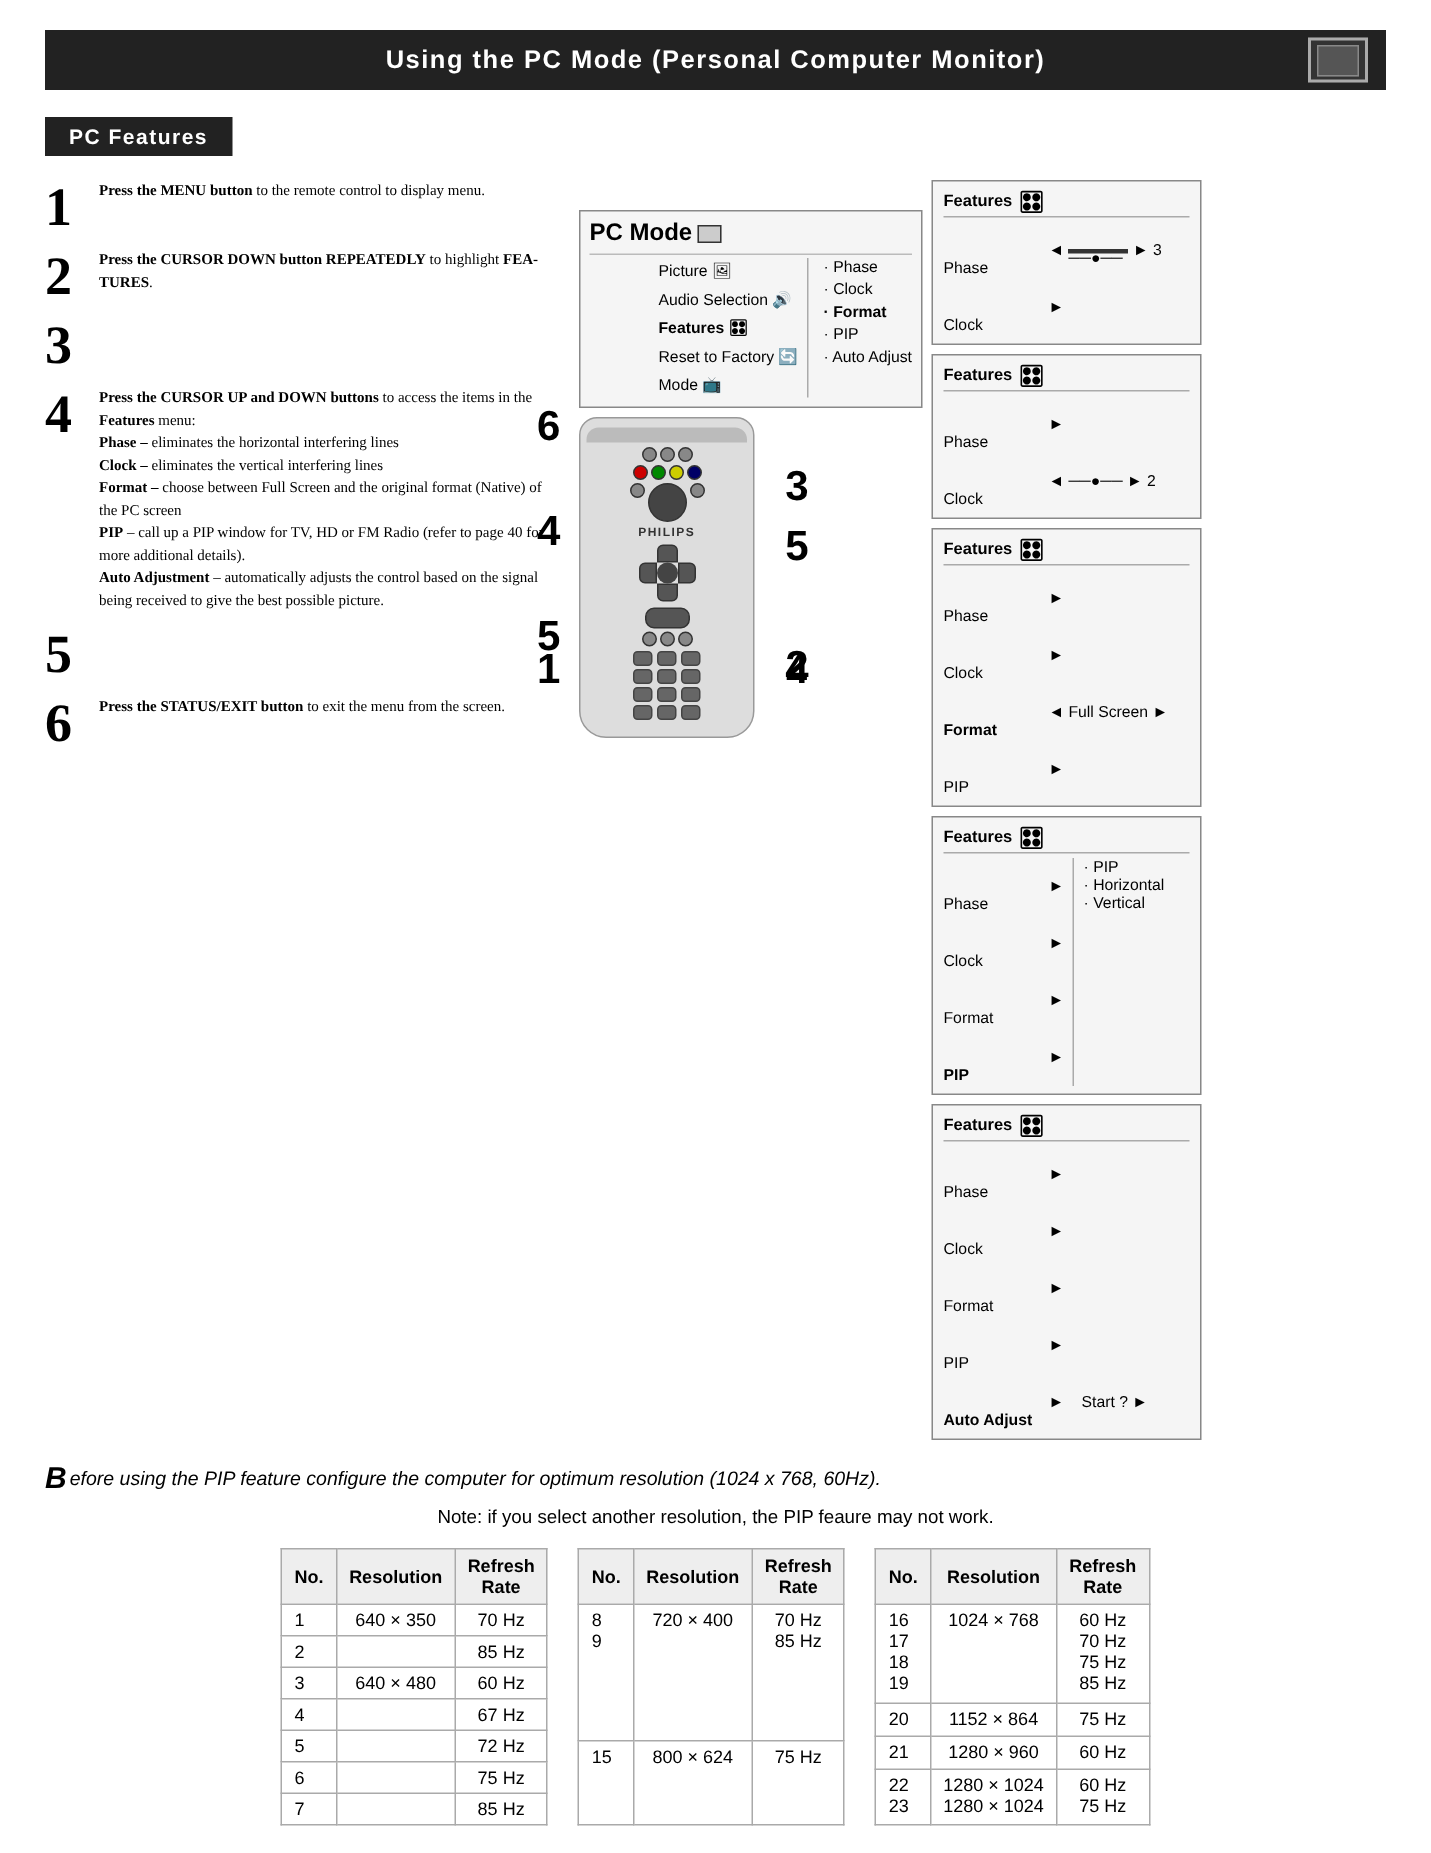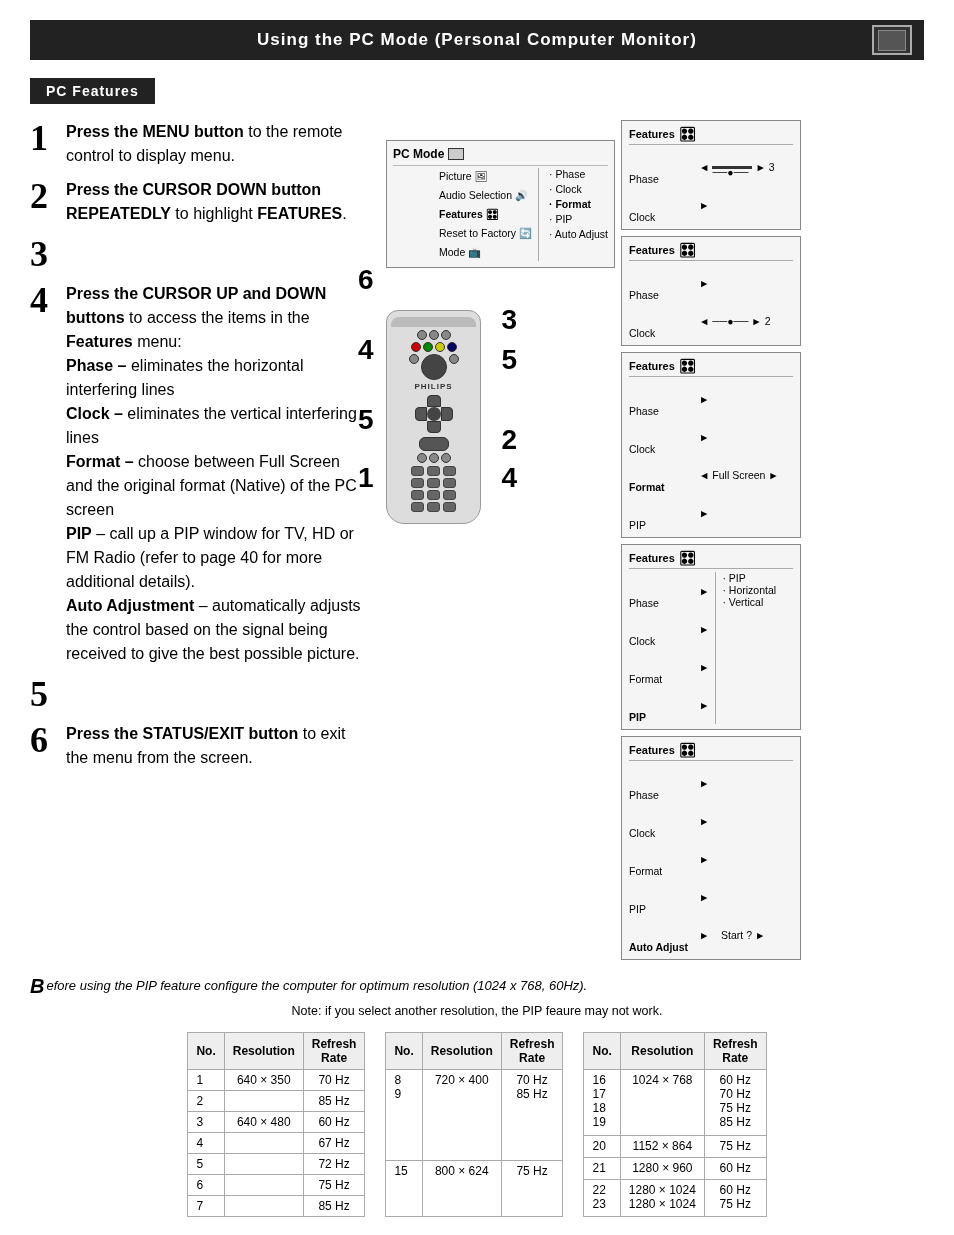--- a/index.html
+++ b/index.html
@@ -74,22 +74,23 @@
     }
 
     .step {
       display: flex;
       gap: 8px;
       margin-bottom: 10px;
       align-items: flex-start;
     }
 
     .step-text {
-      font-size: 16px;
+      font-size: 10px;
       line-height: 1.5;
+      font-family: Liberation Serif, serif;
     }
 
     .step-text strong {
       font-weight: bold;
     }
 
     
     .diagram-column {
       flex: 1;
       position: relative;
@@ -100,21 +101,21 @@
     .menu-panel {
       border: 1px solid #888;
       background: #f5f5f5;
       padding: 6px;
       font-size: 10.5px;
       min-width: 145px;
       margin-top: 20px;
     }
     .menu-panel-title {
       font-weight: bold;
-      font-size: 12px;
+      font-size: 16px;
       margin-bottom: 4px;
       display: flex;
       align-items: center;
       gap: 4px;
     }
     .menu-panel-title .tv-icon {
       width: 16px;
       height: 12px;
       border: 1px solid #333;
       background: #ccc;
@@ -131,28 +132,27 @@
     }
     .menu-highlight {
       font-weight: bold;
     }
     .menu-divider {
       border-top: 1px solid #bbb;
       margin: 2px 0;
     }
 
     .remote-body {
-      width: 95px;
+      width: 117px;
       background: #ddd;
       border-radius: 12px 12px 18px 18px;
       border: 1px solid #999;
       padding: 6px 4px 8px 4px;
       position: relative;
       font-size: 7px;
-      margin-top: 36px;
     }
 
     .remote-top {
       width: 100%;
       height: 10px;
       background: #bbb;
       border-radius: 8px 8px 0 0;
       margin-bottom: 3px;
     }
 

